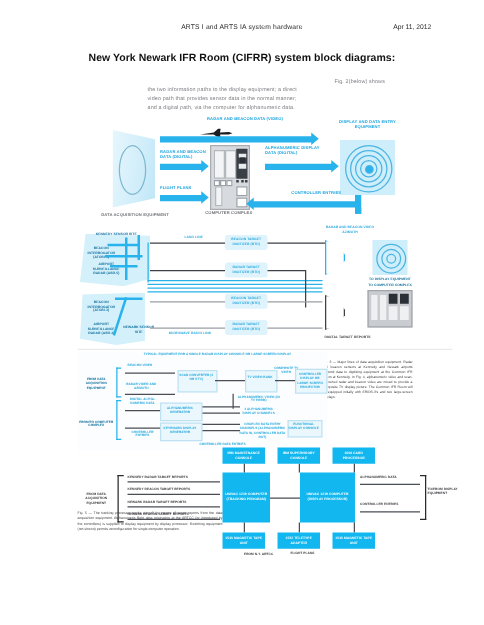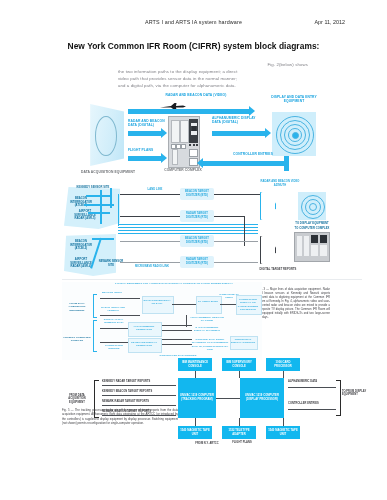--- a/index.html
+++ b/index.html
@@ -120,21 +120,21 @@
 </head>
 <body>
 
 <div class="page">
 
   <div class="runhead">
     <span class="rh-title">ARTS I and ARTS IA system hardware</span>
     <span class="rh-date">Apr 11, 2012</span>
   </div>
 
-  <div class="doctitle">New York Common IFR Room (CIFRR) system block diagrams:</div>
+  <div class="doctitle">New York Newark IFR Room (CIFRR) system block diagrams:</div>
 
   <div class="intro">
     <div class="lead">Fig. 2(below) shows</div>
     <div>the two information paths to the display equipment; a direct</div>
     <div>video path that provides sensor data in the normal manner;</div>
     <div>and a digital path, via the computer for alphanumeric data.</div>
   </div>
 
   <div class="fig2">
 

